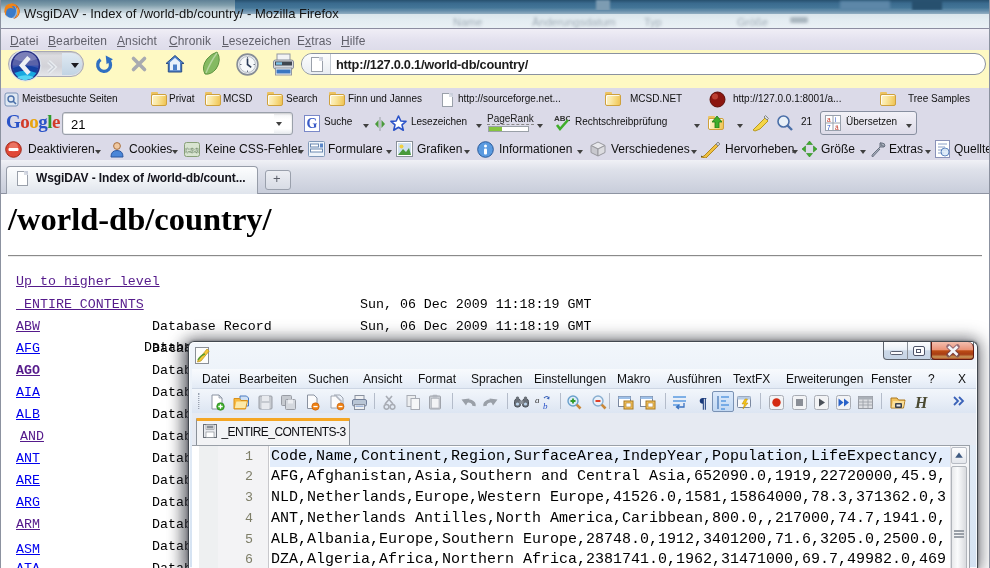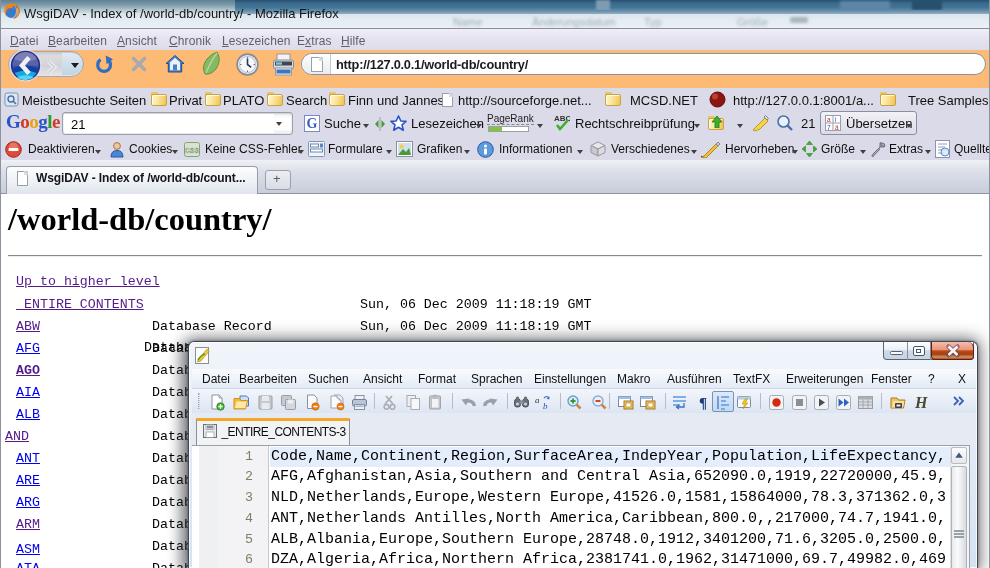--- a/index.html
+++ b/index.html
@@ -11,32 +11,32 @@
 
   
   #titlebar { left:0; top:0; width:990px; height:28px;
     background:linear-gradient(180deg,#44708a 0%,#517c94 6%,#6f95a8 11%,#a9c0cc 16%,#c6d6de 28%,#d8e3ea 45%,#e3ecf1 70%,#eaf1f5 100%); overflow:hidden;}
   .ghost { position:absolute; color:#8c9aa6; filter:blur(1.4px); font-size:11px; opacity:.8; }
   #menubar { left:0; top:28px; width:990px; height:22px;
     background:linear-gradient(180deg,#f0eef6 0%,#e4e2ef 50%,#dddcea 100%);
     border-top:1px solid #8c8ca0; }
   .fmenu { position:absolute; top:4.5px; font-size:12px; color:#60606a; letter-spacing:0.1px; }
   .fmenu u { text-decoration:underline; }
-  #navbar { left:0; top:50px; width:990px; height:38px; background:#fdba74; }
+  #navbar { left:0; top:50px; width:990px; height:38px; background:#fef9c3; }
   #bookbar { left:0; top:88px; width:990px; height:22px; background:#dbdae8; }
   #googlebar { left:0; top:110px; width:990px; height:27px; background:#dbdae8; }
   #devbar { left:0; top:137px; width:990px; height:23px; background:#dbdae8; }
   #devbar .bktext { font-size:12px; }
   #tabbar { left:0; top:160px; width:990px; height:34px;
     background:linear-gradient(180deg,#f0f1f6 0%,#dee1ea 30%,#d0d4e0 75%,#c8cdda 100%);
     border-bottom:1px solid #8e94a2; }
   #page { left:0; top:194px; width:990px; height:374px; background:#fff; }
   #winborder { left:0; top:0; width:990px; height:568px; border-left:1px solid #8c92a0; border-right:1px solid #8c92a0; pointer-events:none; z-index:50;}
 
-  .bktext { position:absolute; top:4.5px; font-size:13px; color:#101010; white-space:nowrap;}
+  .bktext { position:absolute; top:4.5px; font-size:10px; color:#101010; white-space:nowrap;}
   .folder { position:absolute; top:4px; width:16px; height:14px; }
   .folder i { position:absolute; left:0; top:0; width:7px; height:4px; background:#ecc362; border-radius:1px 1px 0 0; }
   .folder b { position:absolute; left:0; top:2px; width:16px; height:12px;
      background:linear-gradient(100deg,#fdf3cb 0%,#fae9a8 35%,#f5d678 70%,#eec253 100%); border:1px solid #cfa13c; border-radius:2px; box-shadow:inset 1px 1px 0 rgba(255,255,255,.8); }
   .caret { position:absolute; width:0; height:0; border-left:3.5px solid transparent; border-right:3.5px solid transparent; border-top:4px solid #404040; }
   .pageicon { position:absolute; background:#fff; border:1px solid #9aa0aa; }
   .pageicon:after { content:""; position:absolute; right:-1px; top:-1px; border-style:solid; border-width:0 4px 4px 0; border-color:transparent #c9cedb #d8dce4 transparent; }
 
   
   #h1 { left:8px; top:6.5px; font-size:32.5px; font-weight:bold; color:#000; }
@@ -164,21 +164,21 @@
     <span class="bktext" style="left:22px">Meistbesuchte Seiten</span>
     <span class="folder" style="left:151px">
       <i></i>
       <b></b>
     </span>
     <span class="bktext" style="left:169px">Privat</span>
     <span class="folder" style="left:205px">
       <i></i>
       <b></b>
     </span>
-    <span class="bktext" style="left:223px">PLATO</span>
+    <span class="bktext" style="left:223px">MCSD</span>
     <span class="folder" style="left:267px">
       <i></i>
       <b></b>
     </span>
     <span class="bktext" style="left:286px">Search</span>
     <span class="folder" style="left:329px">
       <i></i>
       <b></b>
     </span>
     <span class="bktext" style="left:348px">Finn und Jannes</span>
@@ -367,21 +367,21 @@
     <div class="prow mono" style="left:152px; top:121.5px;">Database Record</div>
     <div class="prow mono" style="left:360px; top:121.5px;">Sun, 06 Dec 2009 11:18:19 GMT</div>
     <div class="prow mono" style="left:16px; top:143.5px;"><span class="lnk u">AFG</span></div>
     <div class="prow mono" style="left:152px; top:143.5px;">Database Record</div>
     <div class="prow mono" style="left:16px; top:165.5px;font-weight:bold;"><span class="lnk v">AGO</span></div>
     <div class="prow mono" style="left:152px; top:165.5px;">Database Record</div>
     <div class="prow mono" style="left:16px; top:187.5px;"><span class="lnk u">AIA</span></div>
     <div class="prow mono" style="left:152px; top:187.5px;">Database Record</div>
     <div class="prow mono" style="left:16px; top:209.5px;"><span class="lnk u">ALB</span></div>
     <div class="prow mono" style="left:152px; top:209.5px;">Database Record</div>
-    <div class="prow mono" style="left:5px; top:231.5px;"><span class="lnk v">AND</span></div>
+    <div class="prow mono" style="left:20px; top:231.5px;"><span class="lnk v">AND</span></div>
     <div class="prow mono" style="left:152px; top:231.5px;">Database Record</div>
     <div class="prow mono" style="left:16px; top:253.5px;"><span class="lnk u">ANT</span></div>
     <div class="prow mono" style="left:152px; top:253.5px;">Database Record</div>
     <div class="prow mono" style="left:16px; top:275.5px;"><span class="lnk u">ARE</span></div>
     <div class="prow mono" style="left:152px; top:275.5px;">Database Record</div>
     <div class="prow mono" style="left:16px; top:297.5px;"><span class="lnk u">ARG</span></div>
     <div class="prow mono" style="left:152px; top:297.5px;">Database Record</div>
     <div class="prow mono" style="left:16px; top:319.5px;"><span class="lnk v">ARM</span></div>
     <div class="prow mono" style="left:152px; top:319.5px;">Database Record</div>
     <div class="prow mono" style="left:16px; top:345px;"><span class="lnk u">ASM</span></div>

